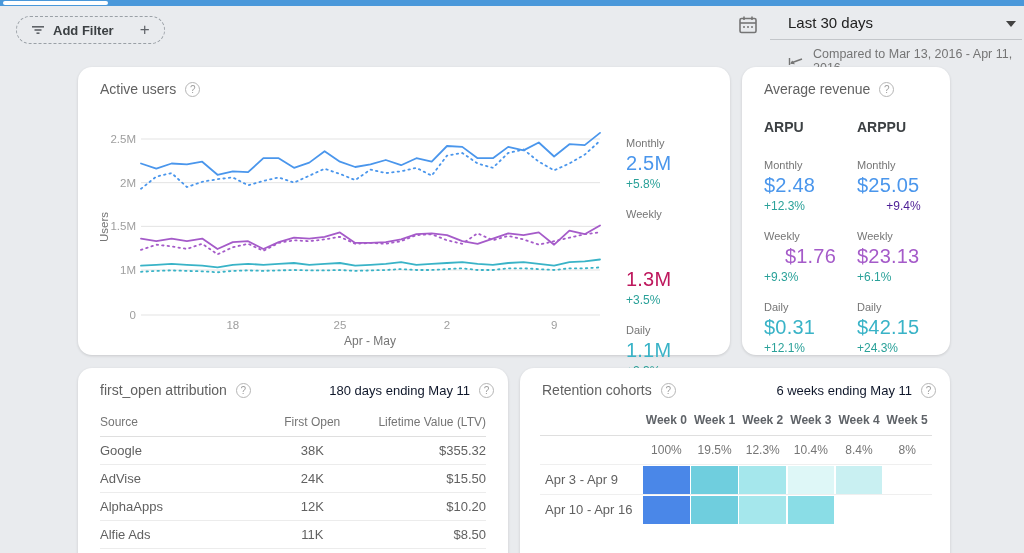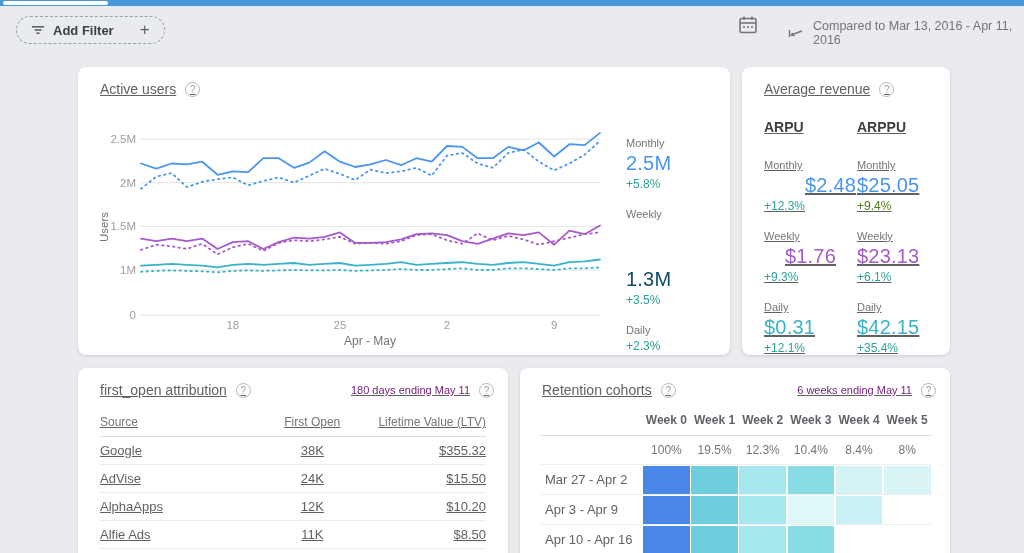--- a/index.html
+++ b/index.html
@@ -17,31 +17,31 @@
 
   
   .cal-icon { position:absolute; left:737px; top:14px; }
   .date-box { position:absolute; left:770px; top:12px; width:252px; }
   .date-row { position:relative; border-bottom:1px solid #c3c6ca; padding:2px 0 7px 18px; }
   .date-label { font-size:15px; color:#212121; }
   .caret { position:absolute; right:6px; top:9px; width:0; height:0; border-left:5px solid transparent; border-right:5px solid transparent; border-top:6px solid #424242; }
   .compare-row { display:flex; align-items:center; margin-top:7px; padding-left:18px; }
   .compare-row .ctext { font-size:12.5px; color:#757575; margin-left:9px; }
 
-  .card { position:absolute; background:#fff; border-radius:8px; box-shadow:0 1px 3px rgba(0,0,0,0.14);text-decoration:underline; }
+  .card { position:absolute; background:#fff; border-radius:14px; box-shadow:0 1px 3px rgba(0,0,0,0.14); }
   #card-active { left:78px; top:67px; width:652px; height:288px; }
   #card-revenue { left:742px; top:67px; width:208px; height:288px; }
   #card-attribution { left:78px; top:368px; width:430px; height:210px; }
   #card-retention { left:520px; top:368px; width:430px; height:210px; }
 
   .card-title-row { display:flex; align-items:center; padding:14px 14px 0 22px; }
   .card-title { font-size:14px; color:#616161; }
   .help { width:15px; height:15px; border:1px solid #b6b6b6; border-radius:50%; font-size:10px; color:#9e9e9e; display:inline-flex; align-items:center; justify-content:center; margin-left:9px; flex:0 0 auto; }
   .title-right { margin-left:auto; display:flex; align-items:center; }
-  .subtitle { font-size:11px; color:#701a75; }
+  .subtitle { font-size:13px; color:#0f172a; }
 
   
   #chart-svg { position:absolute; left:20px; top:40px; pointer-events:none; }
   #au-legend { position:absolute; left:548px; top:70px; width:100px; }
   .leg-item { margin-bottom:17px; }
   .leg-period, .rev-period { font-size:11px; color:#757575; margin-bottom:3px; }
   .leg-value, .rev-value { font-size:20px; letter-spacing:0.2px; }
   .leg-delta, .rev-delta { font-size:12px; margin-top:2px; }
 
   
@@ -98,20 +98,24 @@
       </g>
       <g fill="#757575">
         <circle cx="7" cy="13" r="1"></circle>
         <circle cx="11" cy="13" r="1"></circle>
         <circle cx="15" cy="13" r="1"></circle>
       </g>
     </svg>
 </span>
 
 <div class="date-box">
+  <div class="date-row">
+    <span class="date-label">Last 30 days</span>
+    <span class="caret"></span>
+  </div>
   <div class="compare-row">
     <span style="display:inline-flex;">
       <svg width="16" height="13" viewBox="0 0 16 13">
           <g stroke="#757575" stroke-width="1.4" fill="none">
             <line x1="1.5" y1="3" x2="1.5" y2="10"></line>
             <line x1="3" y1="8" x2="14" y2="4"></line>
           </g>
           <path d="M2.2 8.8 L7 9.2 L4.2 5.6 Z" fill="#757575"></path>
         </svg>
     </span>
@@ -149,70 +153,71 @@
       <polyline points="43.0,158.6 58.3,157.8 73.6,156.9 88.9,157.8 104.2,158.6 119.5,160.4 134.8,157.8 150.1,156.9 165.4,157.8 180.7,156.9 196.0,156.0 211.3,157.8 226.6,156.9 241.9,156.0 257.2,158.6 272.5,157.8 287.8,156.9 303.1,155.1 318.4,157.8 333.7,156.9 349.0,156.0 364.3,155.1 379.6,156.9 394.9,157.8 410.2,156.0 425.5,155.1 440.8,156.9 456.1,158.6 471.4,155.1 486.7,154.3 502.0,152.5" fill="none" stroke="#39b3c7" stroke-width="1.8" stroke-linejoin="round" stroke-linecap="round" stroke-dasharray="none"></polyline>
     </svg>
   <div id="au-legend">
       <div class="leg-item">
         <div class="leg-period">Monthly</div>
         <div class="leg-value" style="color: rgb(74, 150, 236);">2.5M</div>
         <div class="leg-delta" style="color: rgb(42, 161, 153);">+5.8%</div>
       </div>
       <div class="leg-item">
         <div class="leg-period">Weekly</div>
-        <div class="leg-value" style="color: #0c4a6e; margin-top: 48px;">1.3M</div>
+        <div class="leg-value" style="color: #be185d; margin-top: 48px;">1.3M</div>
         <div class="leg-delta" style="color: rgb(42, 161, 153);">+3.5%</div>
       </div>
       <div class="leg-item">
         <div class="leg-period">Daily</div>
+        <div class="leg-value" style="color: rgb(57, 179, 199);">1.1M</div>
         <div class="leg-delta" style="color: rgb(42, 161, 153);">+2.3%</div>
       </div>
     </div>
 </div>
 
 <div class="card" id="card-revenue">
   <div class="card-title-row">
     <span class="card-title">Average revenue</span>
     <span class="help">?</span>
   </div>
   <div id="revenue-cols">
       <div class="rev-col">
         <div class="rev-header">ARPU</div>
         <div class="rev-group">
           <div class="rev-period">Monthly</div>
-          <div class="rev-value" style="color: rgb(74, 150, 236); margin-left: 41px;">$2.48</div>
+          <div class="rev-value" style="color: rgb(74, 150, 236);">$2.48</div>
           <div class="rev-delta" style="color: rgb(42, 161, 153);">+12.3%</div>
         </div>
         <div class="rev-group">
           <div class="rev-period">Weekly</div>
           <div class="rev-value" style="color: rgb(165, 91, 201); text-align: center;">$1.76</div>
           <div class="rev-delta" style="color: rgb(42, 161, 153);">+9.3%</div>
         </div>
         <div class="rev-group">
           <div class="rev-period">Daily</div>
           <div class="rev-value" style="color: rgb(57, 179, 199);">$0.31</div>
           <div class="rev-delta" style="color: rgb(42, 161, 153);">+12.1%</div>
         </div>
       </div>
       <div class="rev-col">
         <div class="rev-header">ARPPU</div>
         <div class="rev-group">
           <div class="rev-period">Monthly</div>
           <div class="rev-value" style="color: rgb(74, 150, 236);">$25.05</div>
-          <div class="rev-delta" style="color: #4d7c0f;">+9.4%</div>
+          <div class="rev-delta" style="color: #4c1d95; text-align: center;">+9.4%</div>
         </div>
         <div class="rev-group">
           <div class="rev-period">Weekly</div>
           <div class="rev-value" style="color: rgb(165, 91, 201);">$23.13</div>
           <div class="rev-delta" style="color: rgb(42, 161, 153);">+6.1%</div>
         </div>
         <div class="rev-group">
           <div class="rev-period">Daily</div>
           <div class="rev-value" style="color: rgb(57, 179, 199);">$42.15</div>
-          <div class="rev-delta" style="color: rgb(42, 161, 153);">+35.4%</div>
+          <div class="rev-delta" style="color: rgb(42, 161, 153);">+24.3%</div>
         </div>
       </div>
     </div>
 </div>
 
 <div class="card" id="card-attribution">
   <div class="card-title-row">
     <span class="card-title">first_open attribution</span>
     <span class="help">?</span>
     <span class="title-right">
@@ -280,29 +285,20 @@
       <div class="cg-row">
         <div class="cg-label"></div>
         <div class="cg-pct">100%</div>
         <div class="cg-pct">19.5%</div>
         <div class="cg-pct">12.3%</div>
         <div class="cg-pct">10.4%</div>
         <div class="cg-pct">8.4%</div>
         <div class="cg-pct">8%</div>
       </div>
       <div class="cg-row cg-cohort">
-        <div class="cg-label">Mar 27 - Apr 2</div>
-        <div class="cg-cell" style="background: rgb(74, 135, 232);"></div>
-        <div class="cg-cell" style="background: rgb(111, 206, 222);"></div>
-        <div class="cg-cell" style="background: rgb(165, 231, 236);"></div>
-        <div class="cg-cell" style="background: rgb(138, 221, 230);"></div>
-        <div class="cg-cell" style="background: rgb(213, 243, 244);"></div>
-        <div class="cg-cell" style="background: rgb(217, 245, 246);"></div>
-      </div>
-      <div class="cg-row cg-cohort">
         <div class="cg-label">Apr 3 - Apr 9</div>
         <div class="cg-cell" style="background: rgb(74, 135, 232);"></div>
         <div class="cg-cell" style="background: rgb(111, 206, 222);"></div>
         <div class="cg-cell" style="background: rgb(165, 231, 236);"></div>
         <div class="cg-cell" style="background: rgb(222, 247, 247);"></div>
         <div class="cg-cell" style="background: rgb(201, 240, 242);"></div>
         <div class="cg-cell"></div>
       </div>
       <div class="cg-row cg-cohort">
         <div class="cg-label">Apr 10 - Apr 16</div>

